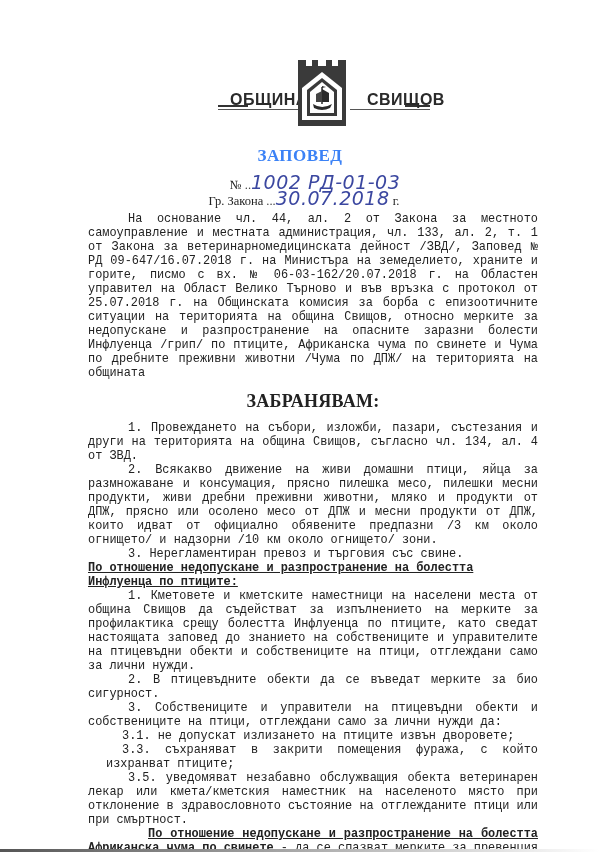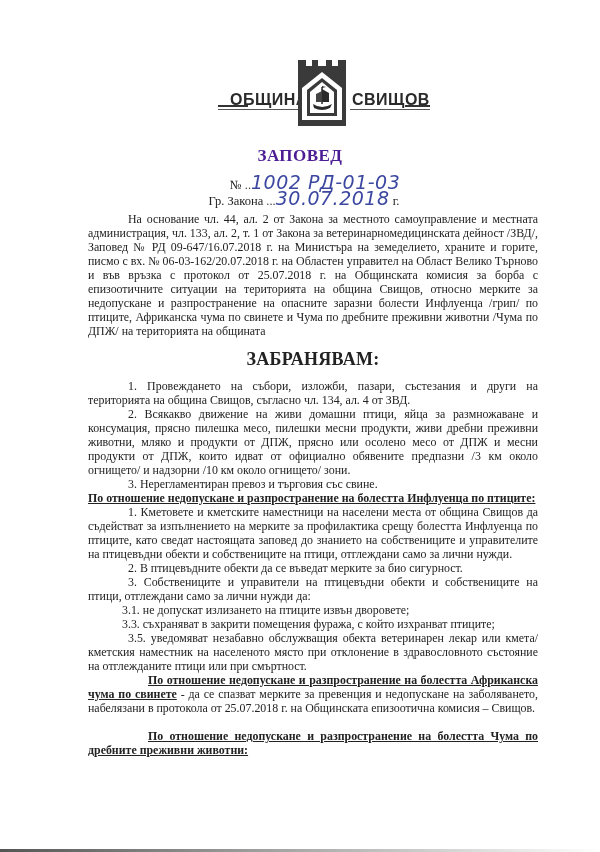--- a/index.html
+++ b/index.html
@@ -16,43 +16,43 @@
   .logo-line { position: absolute; height: 2px; background: #333; top: 105px; }
   .logo-line.left { left: 218px; width: 30px; }
   .logo-line.right { left: 405px; width: 25px; }
   .logo-line.under-left { left: 218px; width: 80px; top: 109px; height: 1px; background:#555; }
   .logo-line.under-right { left: 350px; width: 80px; top: 109px; height: 1px; background:#555; }
   .logo-word {
     position: absolute; top: 91px; font-family: "Liberation Sans", "DejaVu Sans", sans-serif;
     font-weight: bold; font-size: 16px; letter-spacing: 0.5px; color: #2a2a2a;
   }
   .logo-word.left { left: 230px; }
-  .logo-word.right { left: 352px; }
+  .logo-word.right { left: 367px; }
   .crest { position: absolute; left: 298px; top: 60px; width: 48px; height: 66px; }
 
   .title {
     position: absolute; top: 146px; left: 0; width: 600px; text-align: center;
-    font-weight: bold; font-size: 17px; letter-spacing: 0.5px; color: #4c1d95;
+    font-weight: bold; font-size: 17px; letter-spacing: 0.5px; color: #3b82f6;
   }
   .num-line, .date-line {
     position: absolute; left: 0; width: 600px; text-align: center; font-size: 12.5px;
   }
   .num-line { top: 171px; padding-left: 30px; box-sizing: border-box; }
   .date-line { top: 187px; padding-left: 8px; box-sizing: border-box; }
   .hand {
     font-family: "DejaVu Sans", sans-serif; font-style: italic; color: #3b47a0;
     font-size: 19px; letter-spacing: 0.5px;
   }
   .dots { color: #444; }
 
   .body {
     position: absolute; left: 88px; top: 212px; width: 450px;
     font-size: 11.9px; line-height: 14px; text-align: justify;
   }
-  .body p { margin: 0; }
+  .body p { margin: 0; font-family: Liberation Mono, monospace; }
   .indent { text-indent: 40px; }
   .sub { padding-left: 18px; text-indent: 16px; }
   .heading {
     text-align: center; font-weight: bold; font-size: 18px; margin: 14px 0 13px 0;
     letter-spacing: 0.3px;
   }
   .sect {
     font-weight: bold; text-decoration: underline; text-align: left;
   }
   .sect-just {

